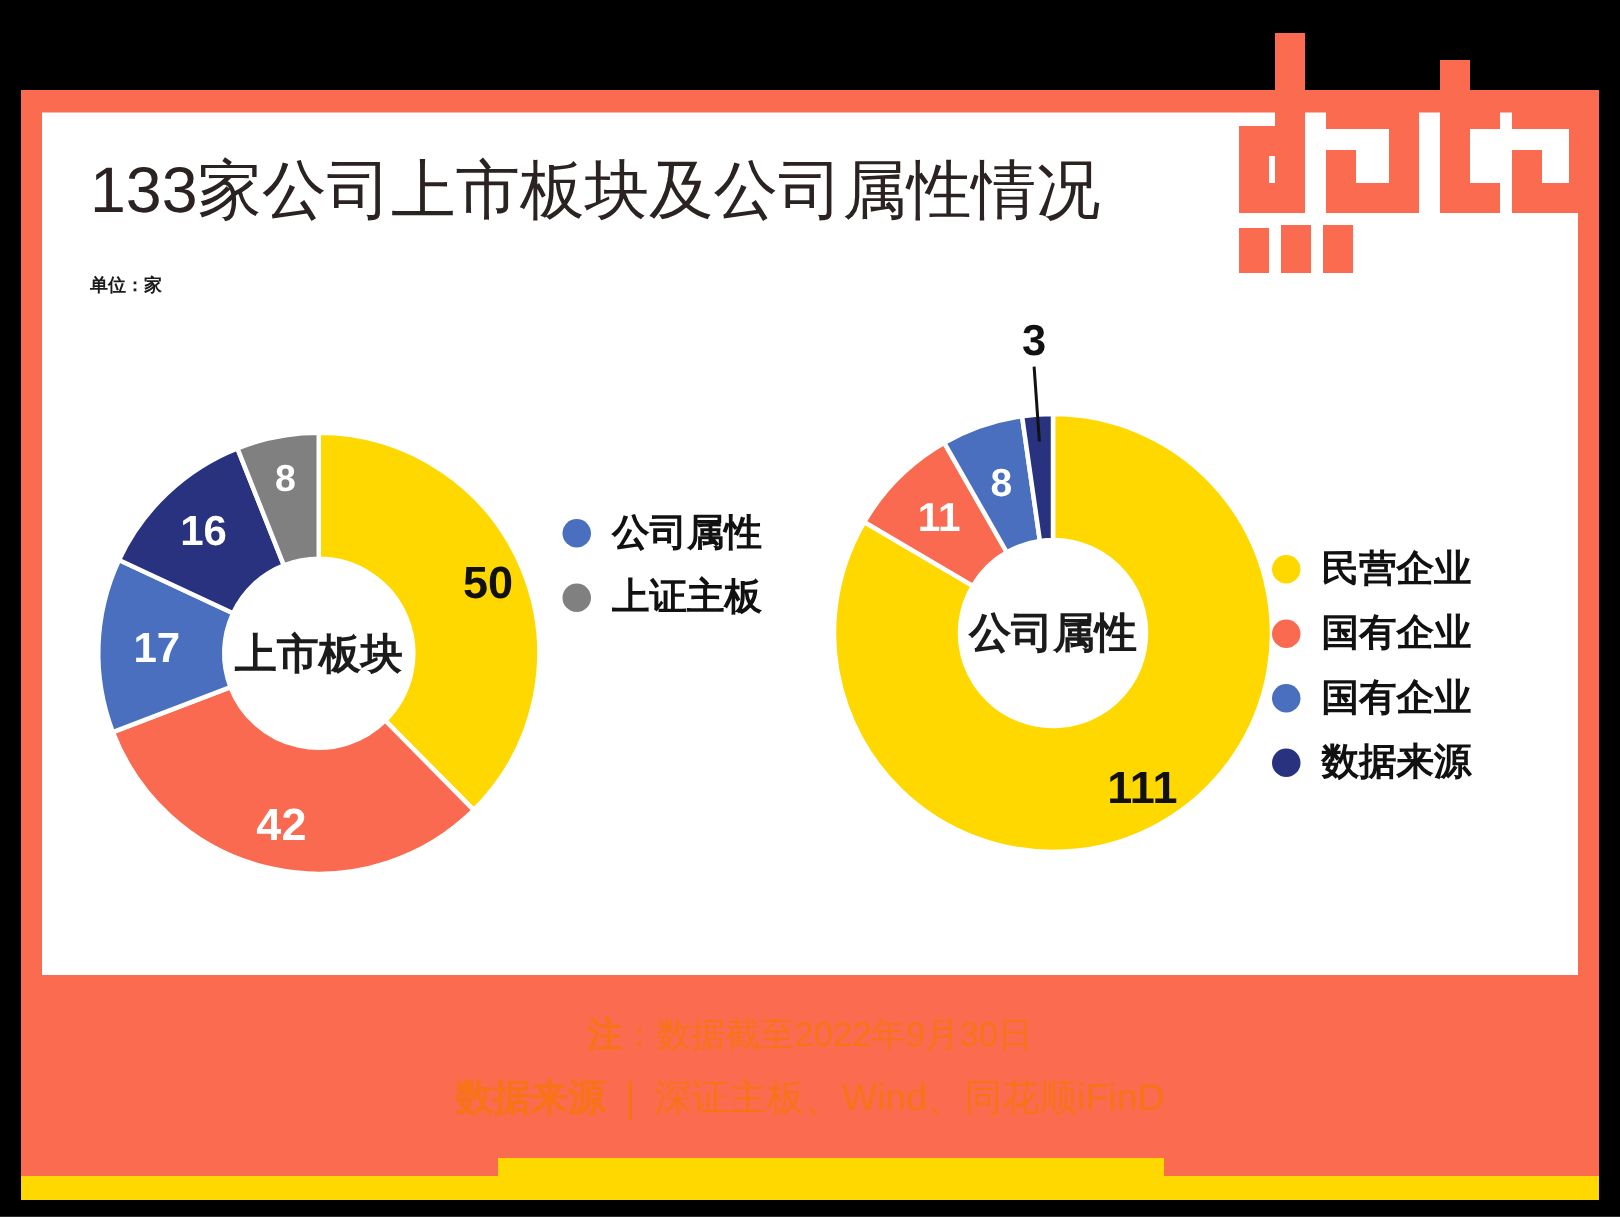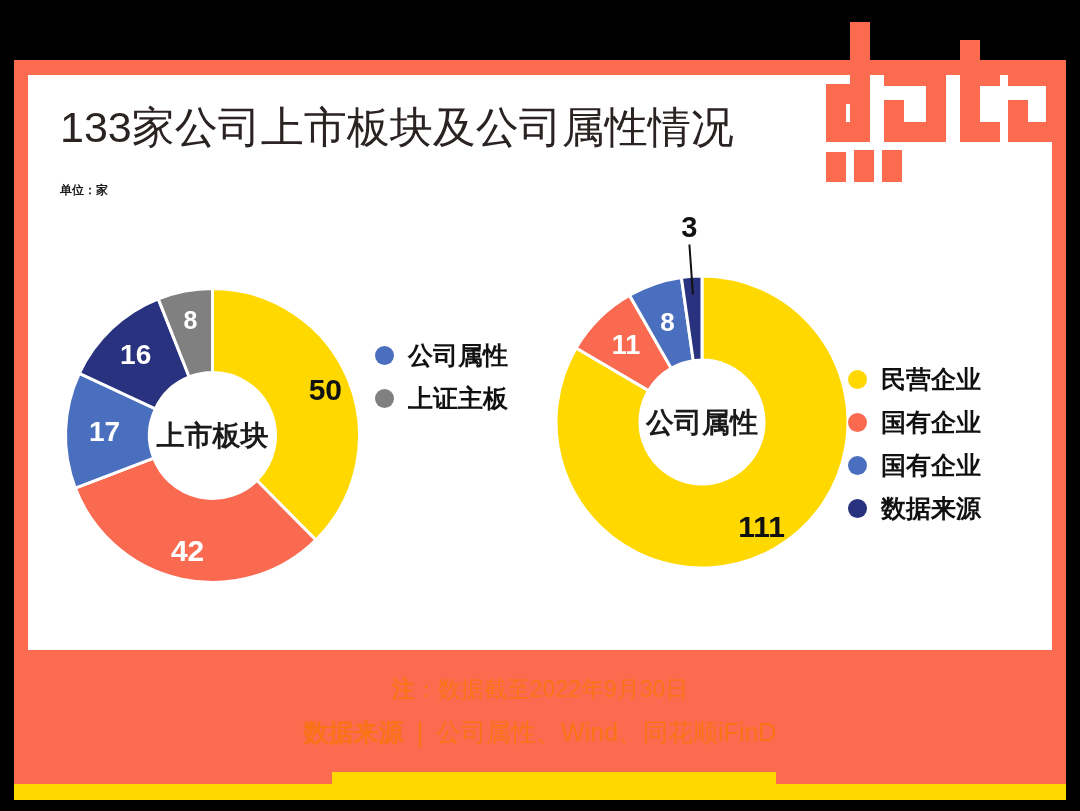--- a/index.html
+++ b/index.html
@@ -216,20 +216,20 @@
         <span class="legend-dot" style="background: rgb(40, 50, 126);"></span>
         <span class="legend-text">数据来源</span>
       </div>
     </div>
 
   <div class="footer">
     <div class="note">
       <b>注</b><span>：</span><span>数据截至2022年9月30日</span>
     </div>
     <div class="source">
-      <b>数据来源</b><span class="sep">｜</span><span>公司属性、Wind、同花顺iFinD</span>
+      <b>数据来源</b><span class="sep">｜</span><span>深证主板、Wind、同花顺iFinD</span>
     </div>
   </div>
 
   <div class="bar-yellow-wide"></div>
   <div class="bar-yellow-tall"></div>
 
 </div>
 
 </body></html>

